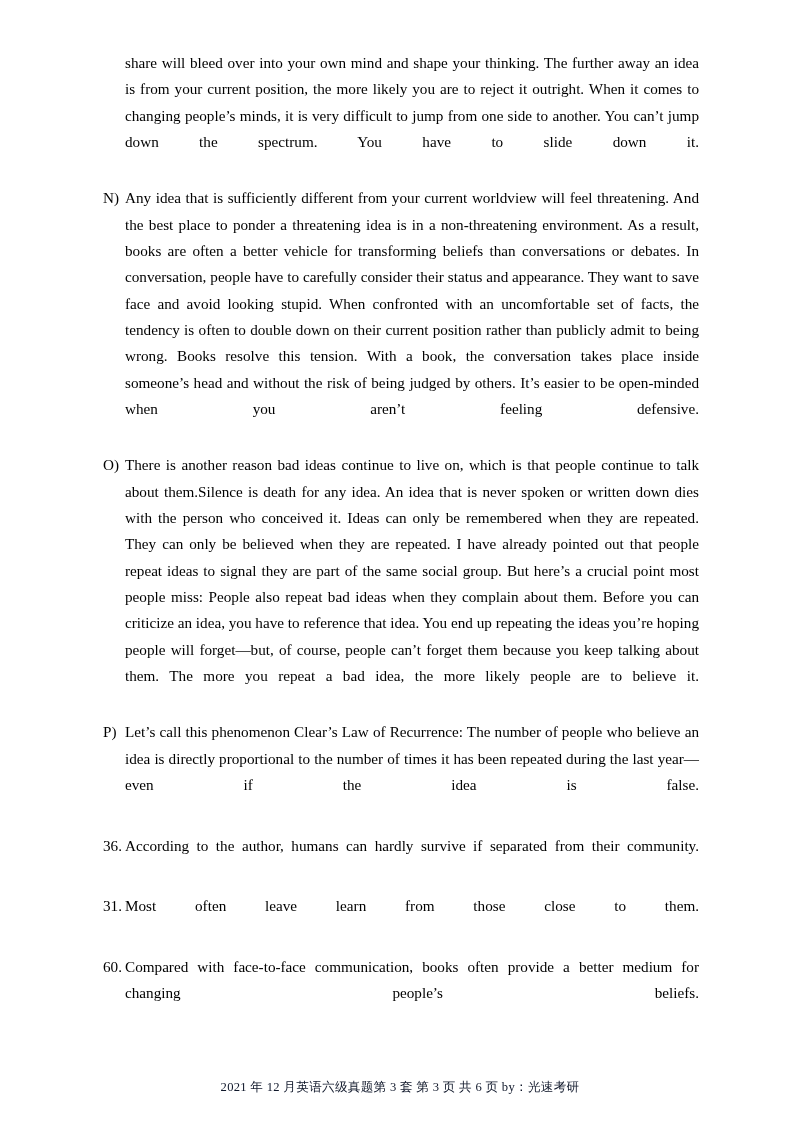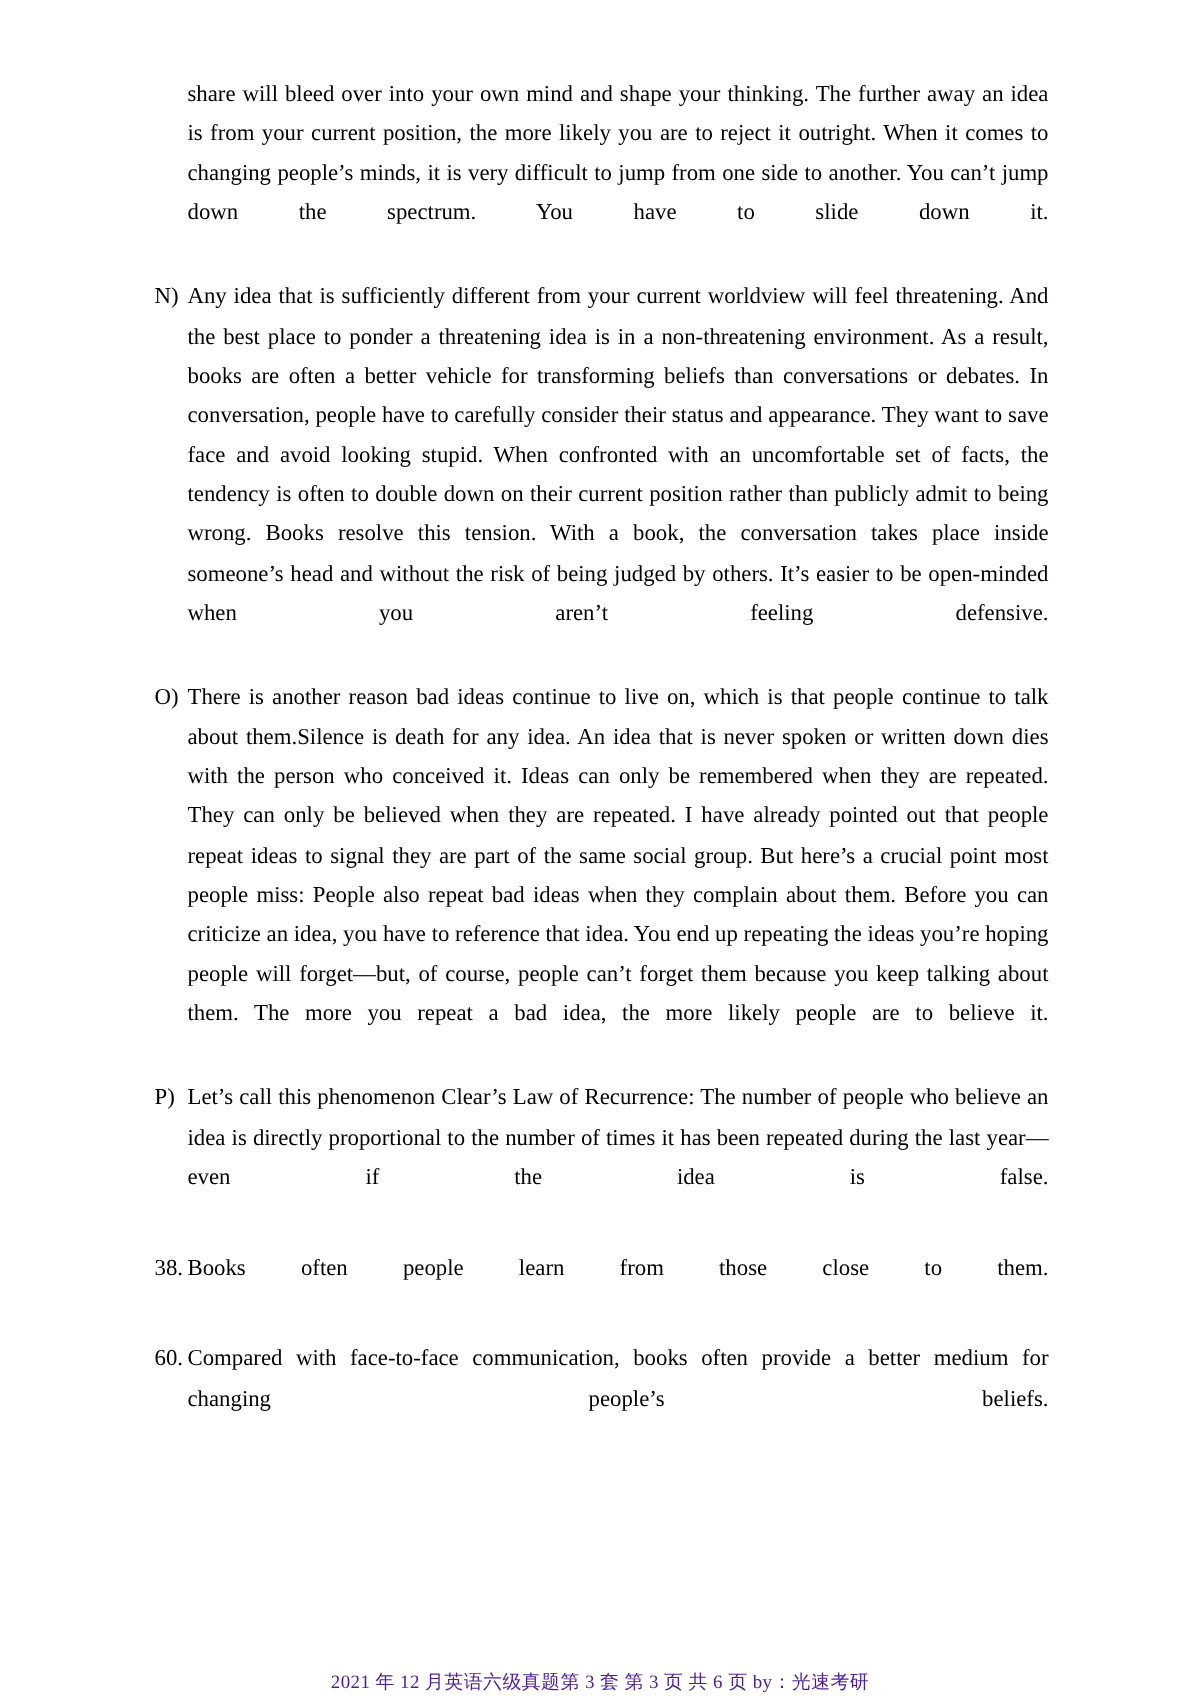--- a/index.html
+++ b/index.html
@@ -69,24 +69,23 @@
 
   
   .footer {
     position: absolute;
     left: 0;
     top: 1078px;
     width: 800px;
     text-align: center;
     font-size: 12.6px;
     line-height: 18px;
-    color: #4c1d95;
+    color: #0f172a;
     letter-spacing: 0.3px;
     font-family: "Liberation Serif", "DejaVu Serif", serif;
-    margin-top: 34px;
   }
 </style>
 </head>
 <body>
 
 <div class="page">
 
   <div class="content">
 
     <div class="para">
@@ -102,25 +101,29 @@
     <div class="para gap-para">
       <span class="marker">O)</span>
       <span class="body">There is another reason bad ideas continue to live on, which is that people continue to talk about them.Silence is death for any idea. An idea that is never spoken or written down dies with the person who conceived it. Ideas can only be remembered when they are repeated. They can only be believed when they are repeated. I have already pointed out that people repeat ideas to signal they are part of the same social group. But here’s a crucial point most people miss: People also repeat bad ideas when they complain about them. Before you can criticize an idea, you have to reference that idea. You end up repeating the ideas you’re hoping people will forget—but, of course, people can’t forget them because you keep talking about them. The more you repeat a bad idea, the more likely people are to believe it.</span>
     </div>
 
     <div class="para gap-para">
       <span class="marker">P)</span>
       <span class="body">Let’s call this phenomenon Clear’s Law of Recurrence: The number of people who believe an idea is directly proportional to the number of times it has been repeated during the last year—even if the idea is false.</span>
     </div>
 
+    <div class="para gap-item">
+      <span class="marker">36.</span>
+      <span class="body">According to the author, humans can hardly survive if separated from their community.</span>
+    </div>
 
 
     <div class="para gap-item">
-      <span class="marker">38.</span>
-      <span class="body">Books often people learn from those close to them.</span>
+      <span class="marker">31.</span>
+      <span class="body">Most often leave learn from those close to them.</span>
     </div>
 
 
     <div class="para gap-item">
       <span class="marker">60.</span>
       <span class="body">Compared with face-to-face communication, books often provide a better medium for changing people’s beliefs.</span>
     </div>
 
   </div>
 

